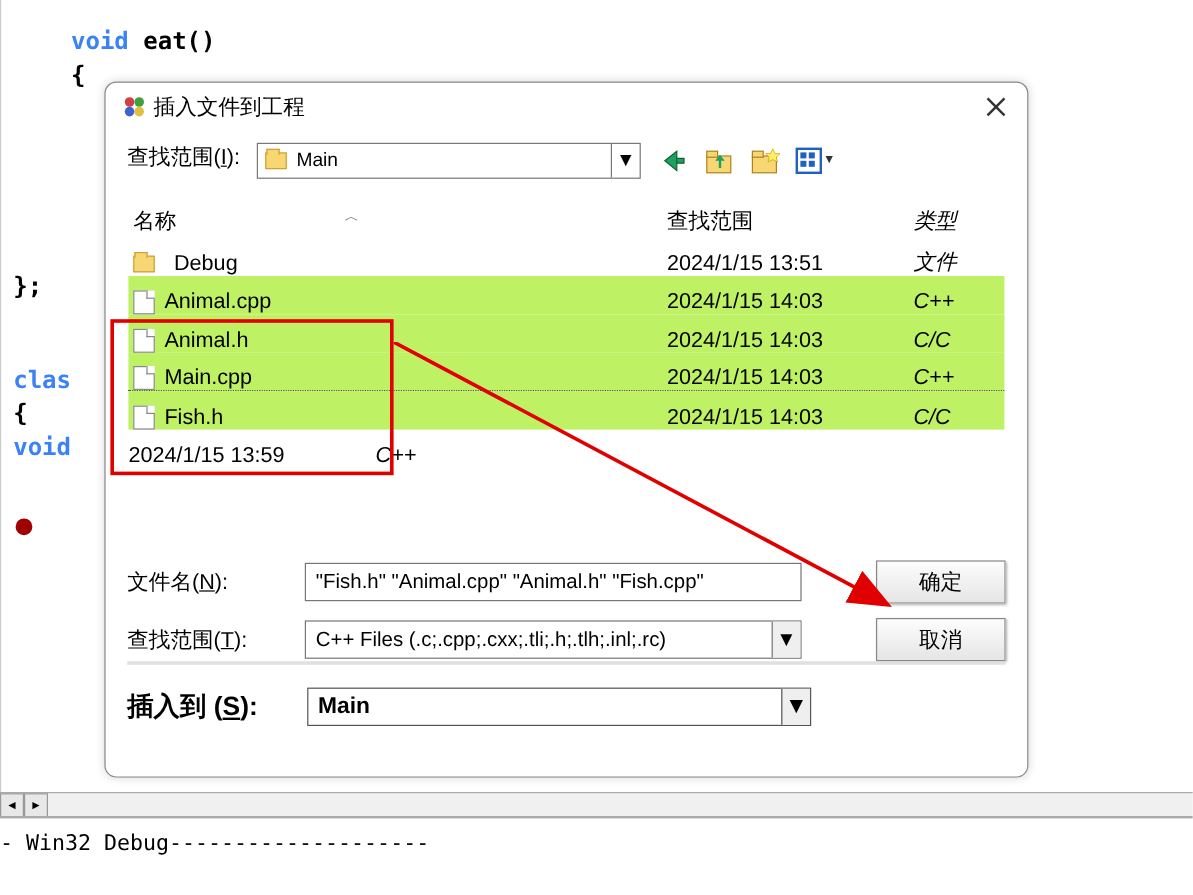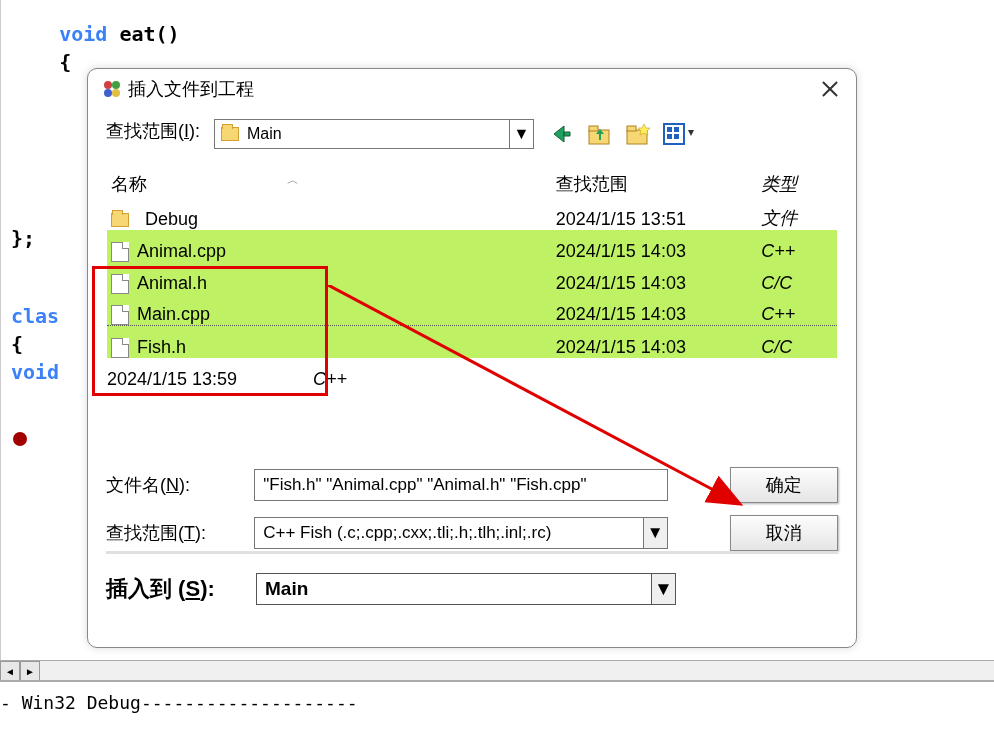--- a/index.html
+++ b/index.html
@@ -474,21 +474,21 @@
   <div style="height:14px;"></div>
   <div class="form-row">
     <span class="form-label"><span>文件名(</span><span class="underline">N</span><span>):</span></span>
     <input class="text-input" value="&quot;Fish.h&quot; &quot;Animal.cpp&quot; &quot;Animal.h&quot; &quot;Fish.cpp&quot;" style="">
     <button class="btn" style="margin-left:22px;">确定</button>
   </div>
 
   <div class="form-row">
     <span class="form-label"><span>查找范围(</span><span class="underline">T</span><span>):</span></span>
     <div class="type-select">
-      <span>C++ Fish (.c;.cpp;.cxx;.tli;.h;.tlh;.inl;.rc)</span>
+      <span>C++ Files (.c;.cpp;.cxx;.tli;.h;.tlh;.inl;.rc)</span>
       <div class="dd-arrow">▼</div>
     </div>
     <button class="btn" style="margin-left:22px;">取消</button>
   </div>
 
   <div class="form-row" style="margin-top:10px;">
     <span class="form-label big"><span>插入到 (</span><span class="underline">S</span><span>):</span></span>
     <div class="insert-select">
       <span>Main</span>
       <div class="dd-arrow">▼</div>

